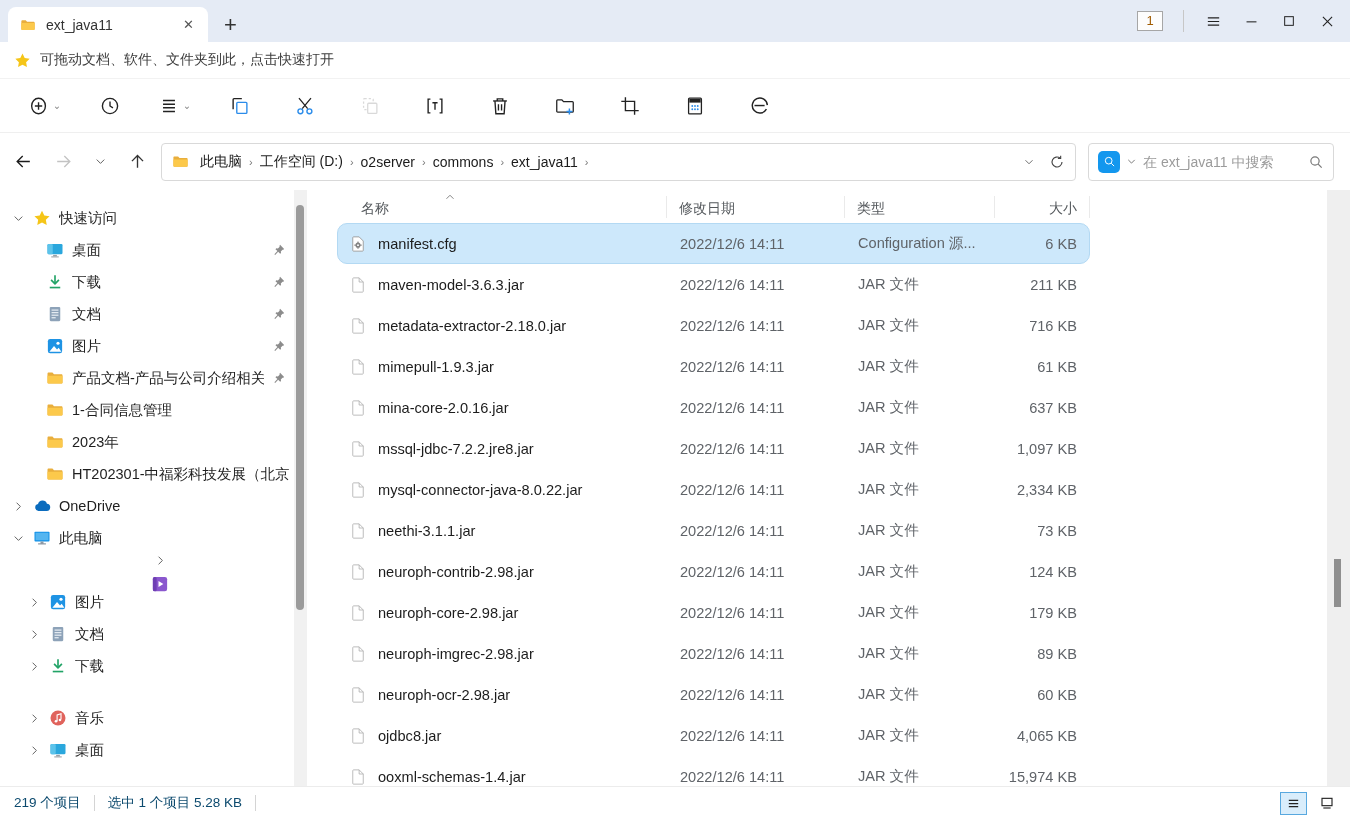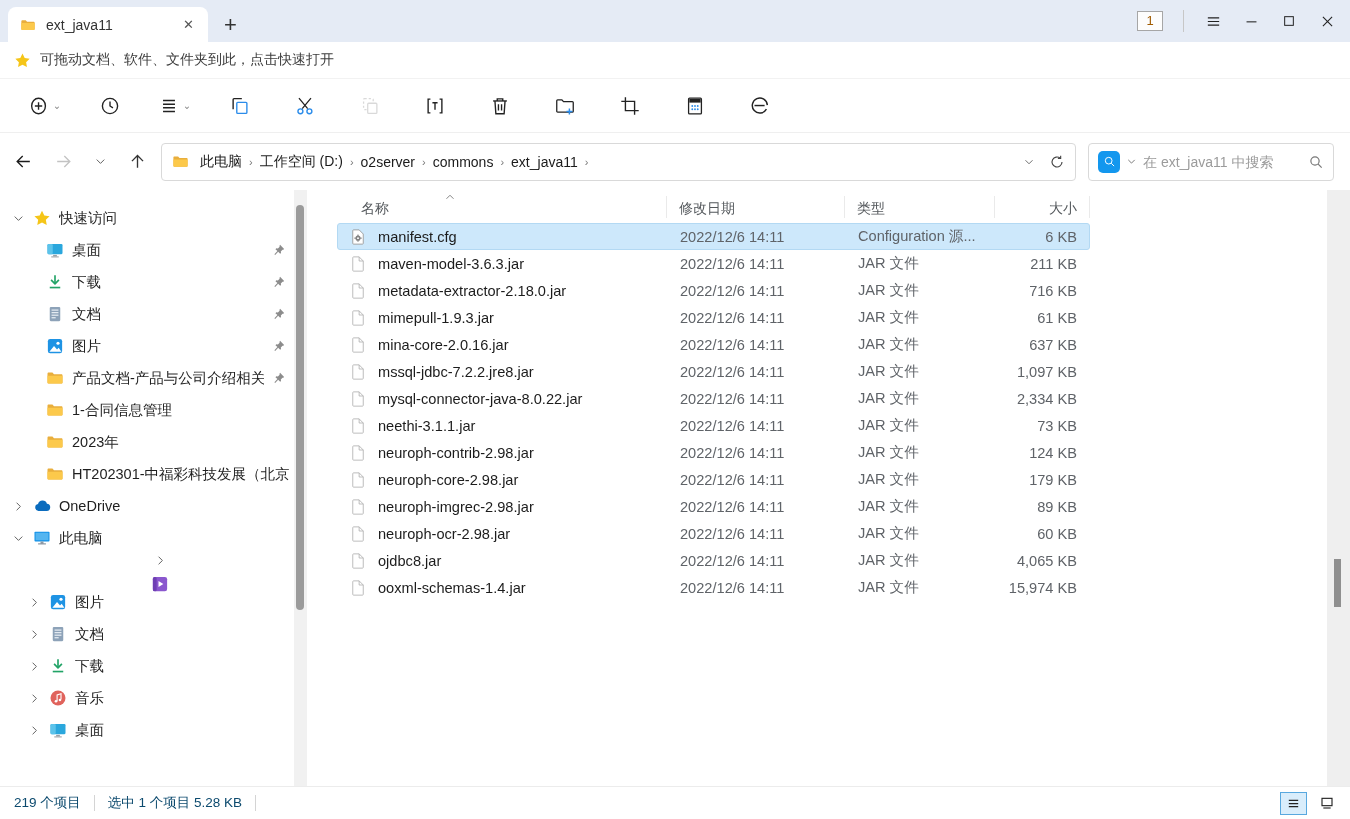--- a/index.html
+++ b/index.html
@@ -62,21 +62,21 @@
 
   .filepane { margin-left:29px; width:753px; flex:none; }
   .fheader { height:33px; display:flex; align-items:flex-end; padding-bottom:5px; color:#54585c;
              font-size:14px; position:relative; }
   .fheader .hcell { border-right:1px solid #eaeaea; height:22px; display:flex; align-items:flex-end; }
   .sort-chevron { position:absolute; top:1px; left:107px; }
   .col-name { flex:0 0 330px; padding-left:24px; }
   .col-date { flex:0 0 178px; padding-left:12px; }
   .col-type { flex:0 0 150px; padding-left:12px; }
   .col-size { flex:1; justify-content:flex-end; padding-right:12px; text-align:right; }
-  .frow { height:27px; display:flex; align-items:center; font-size:14.6px; border:1px solid transparent; border-radius:3px; }
+  .frow { height:41px; display:flex; align-items:center; font-size:14.6px; border:1px solid transparent; border-radius:10px; }
   .frow .cell { display:flex; align-items:center; height:100%; }
   .frow .c-name { flex:0 0 330px; padding-left:11px; gap:11px; color:#1c1c1c; overflow:hidden; white-space:nowrap; }
   .frow .c-date { flex:0 0 178px; padding-left:12px; color:#5f6368; }
   .frow .c-type { flex:0 0 150px; padding-left:12px; color:#5f6368; white-space:nowrap; overflow:hidden; }
   .frow .c-size { flex:1; justify-content:flex-end; padding-right:12px; color:#5f6368; }
   .frow.selected { background:#cde8fb; border-color:#b3d9f3; }
 
   .right-scroll { margin-left:auto; width:23px; background:#efefef; position:relative; flex:none; }
   .right-scroll-thumb { position:absolute; left:7px; top:369px; width:7px; height:48px; background:#8f8f8f; }
 
@@ -553,21 +553,21 @@
       </div>
       <div class="side-item" style="padding-left: 28px;">
         <svg class="ic expander" width="13" height="13">
           <use href="#sym-chevron-right"></use>
         </svg>
         <svg class="ic" width="18" height="18">
           <use href="#sym-download"></use>
         </svg>
         <span class="label">下载</span>
       </div>
-      <div class="side-item" style="padding-left: 28px;">
+      <div class="side-item" style="padding-left: 28px; margin-top: 20px;">
         <svg class="ic expander" width="13" height="13">
           <use href="#sym-chevron-right"></use>
         </svg>
         <svg class="ic" width="18" height="18">
           <use href="#sym-music"></use>
         </svg>
         <span class="label">音乐</span>
       </div>
       <div class="side-item" style="padding-left: 28px;">
         <svg class="ic expander" width="13" height="13">

